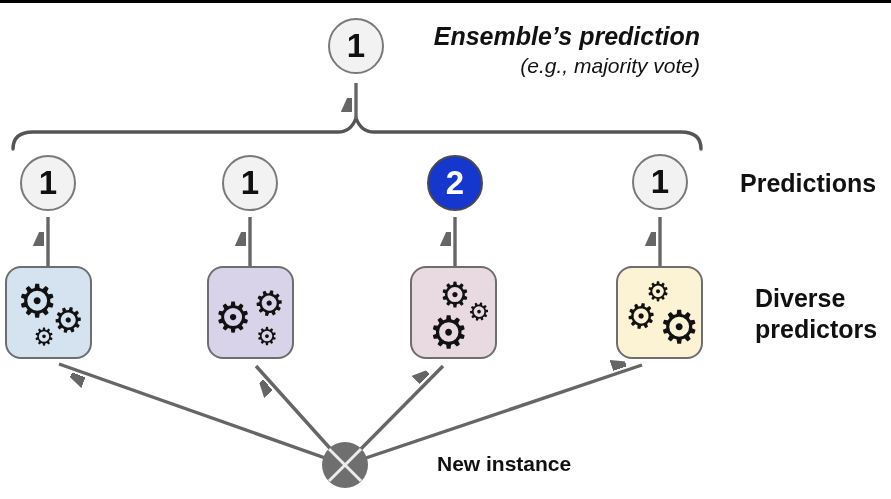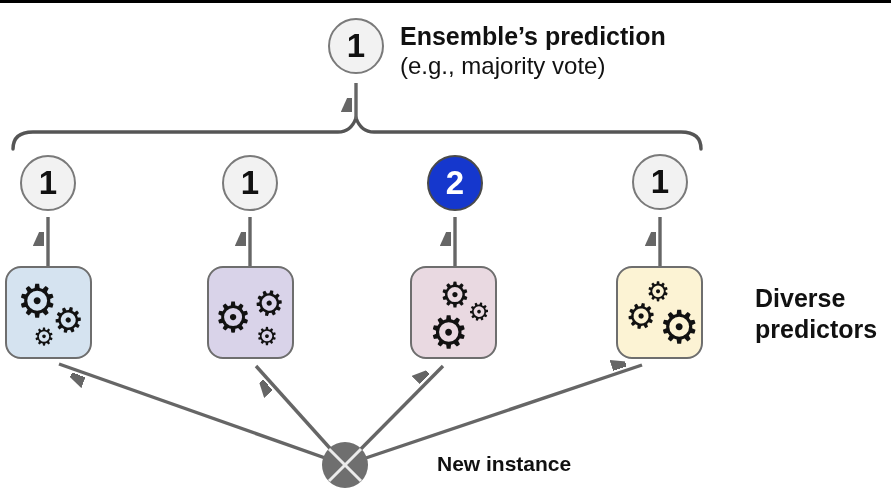--- a/index.html
+++ b/index.html
@@ -25,23 +25,23 @@
   .pbox.b1{left:5px;top:266px;background:var(--box-blue,#d5e3f0);}
   .pbox.b2{left:207px;top:266px;background:var(--box-purple,#d9d3e9);}
   .pbox.b3{left:410px;top:266px;background:var(--box-pink,#e9d9e1);}
   .pbox.b4{left:616px;top:266px;background:var(--box-yellow,#fcf3d4);}
   .gear{
     position:absolute;transform:translate(-50%,-50%);line-height:1;
     font-family:"DejaVu Sans",sans-serif;color:var(--gear,#111111);
   }
 
   .lbl{position:absolute;font-weight:700;}
-  .ens-label{left:400px;top:21px;width:300px;text-align:left;}
+  .ens-label{left:400px;top:21px;width:300px;text-align:right;font-style:italic;}
   .ens-label .t{font-size:25px;font-weight:700;line-height:30px;}
-  .ens-label .s{font-size:24px;font-weight:400;line-height:30px;}
+  .ens-label .s{font-size:21px;font-weight:400;line-height:30px;}
   .predictions-label{left:740px;top:169px;font-size:25px;}
   .diverse-label{left:755px;top:283px;width:130px;text-align:left;font-size:25px;line-height:31px;}
   .newinstance-label{left:437px;top:452px;font-size:21px;}
 </style>
 </head>
 <body>
 
 <div class="stage">
 
   <div class="topline"></div>
@@ -79,20 +79,21 @@
   <div class="ens-label lbl">
     <div class="t">Ensemble’s prediction</div>
     <div class="s">(e.g., majority vote)</div>
   </div>
 
   <div class="circle" style="left:20px;top:155px;">1</div>
   <div class="circle" style="left:222px;top:155px;">1</div>
   <div class="circle blue" style="left:427px;top:155px;">2</div>
   <div class="circle" style="left:632px;top:154px;">1</div>
 
+  <div class="lbl predictions-label">Predictions</div>
 
   <div class="pbox b1">
     <span class="gear" style="left:30px;top:33px;font-size:46px;">⚙</span>
     <span class="gear" style="left:61px;top:53px;font-size:35px;transform:translate(-50%,-50%) rotate(14deg);">⚙</span>
     <span class="gear" style="left:37px;top:69px;font-size:24px;">⚙</span>
   </div>
   <div class="pbox b2">
     <span class="gear" style="left:24px;top:50px;font-size:42px;">⚙</span>
     <span class="gear" style="left:60px;top:36px;font-size:35px;transform:translate(-50%,-50%) rotate(12deg);">⚙</span>
     <span class="gear" style="left:58px;top:68px;font-size:25px;">⚙</span>

